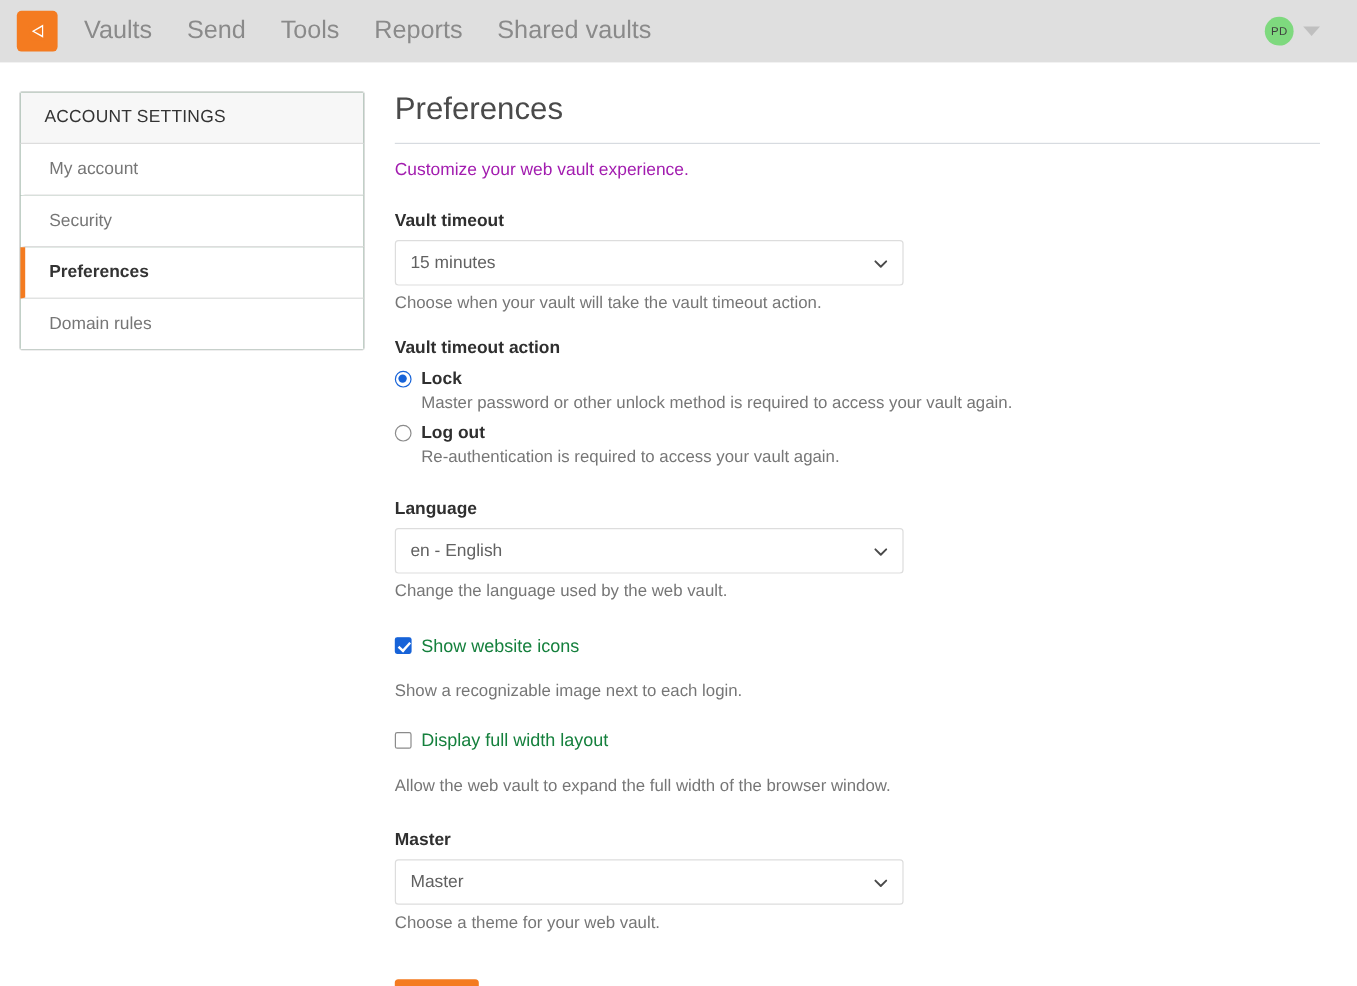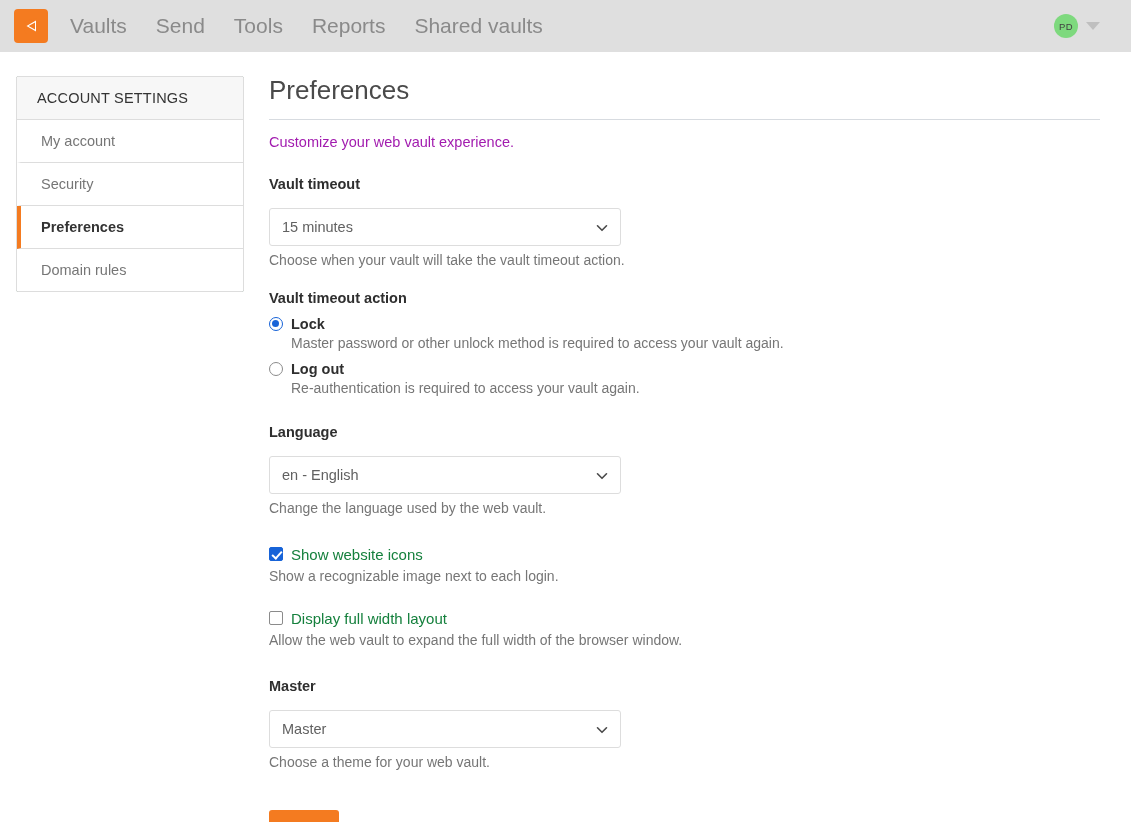--- a/index.html
+++ b/index.html
@@ -83,21 +83,21 @@
 
   
   .page {
     display: flex;
     align-items: flex-start;
     padding-top: 24px;
   }
 
   
   .sidebar {
-    width: 228px;
+    width: 288px;
     margin-left: 16px;
     border: 1px solid #dddddd;
     border-radius: 2px;
     background: #14532d;
     flex: 0 0 auto;
   }
   .sidebar-header {
     background: #f7f7f7;
     border-bottom: 1px solid #dddddd;
     padding: 13px 20px;
@@ -143,22 +143,21 @@
   }
   .field-label {
     font-weight: bold;
     font-size: 14.5px;
     color: #2f2f2f;
     margin-bottom: 8px;
     display: block;
   }
   .select-wrap {
     position: relative;
-    width: 352px;
-    margin-top: 16px;
+    width: 424px;
   }
   .select-box {
     width: 100%;
     height: 38px;
     border: 1px solid #dddddd;
     border-radius: 3px;
     background: #ffffff;
     color: #616161;
     font-size: 14.5px;
     font-family: "Liberation Sans", sans-serif;
@@ -249,21 +248,21 @@
     transform: rotate(42deg);
   }
   .check-label {
     font-size: 15px;
     color: #15803d;
     cursor: pointer;
   }
   .check-help {
     color: #767676;
     font-size: 14px;
-    margin-top: 5px;
+    margin-top: 20px;
   }
 
   .btn-save {
     background: #f47b20;
     color: #ffffff;
     border: none;
     border-radius: 3px;
     font-family: "Liberation Sans", sans-serif;
     font-size: 14.5px;
     font-weight: bold;

